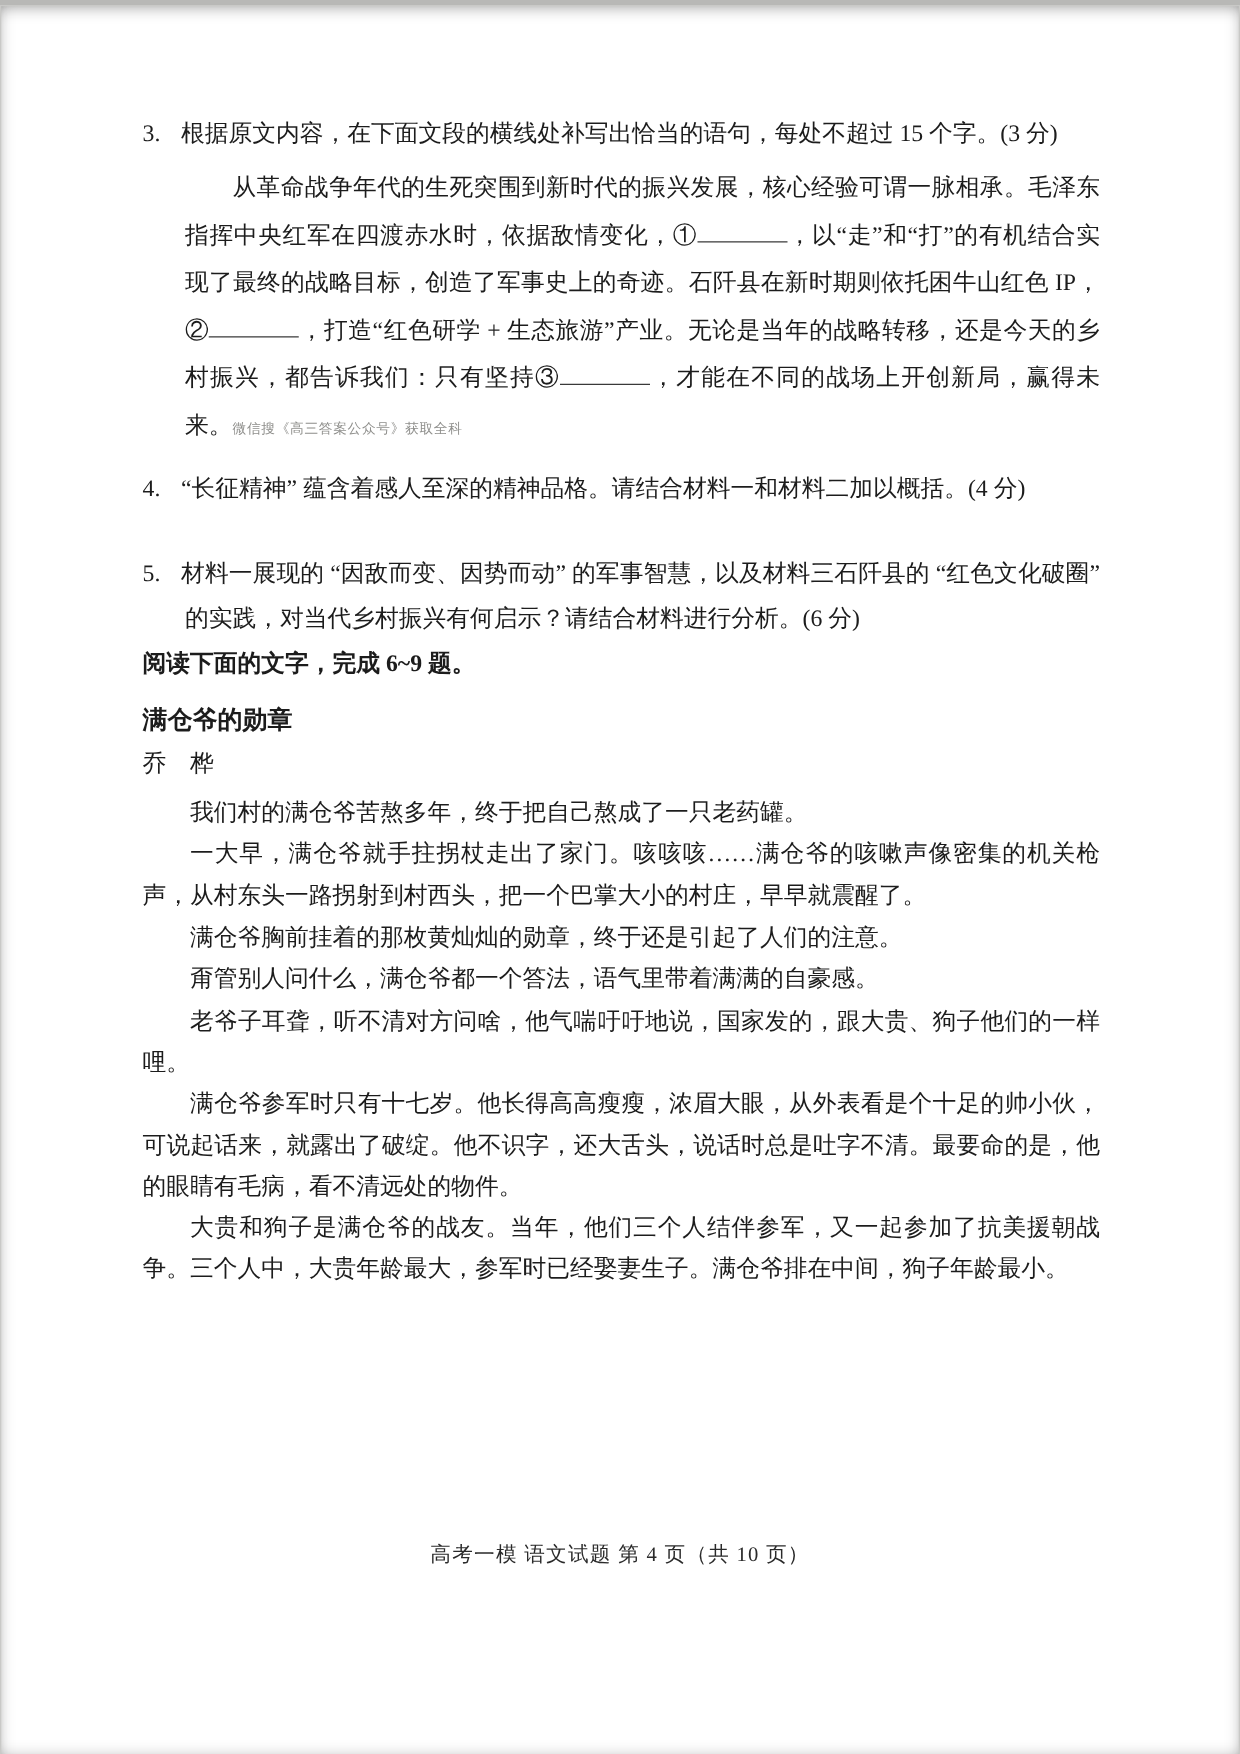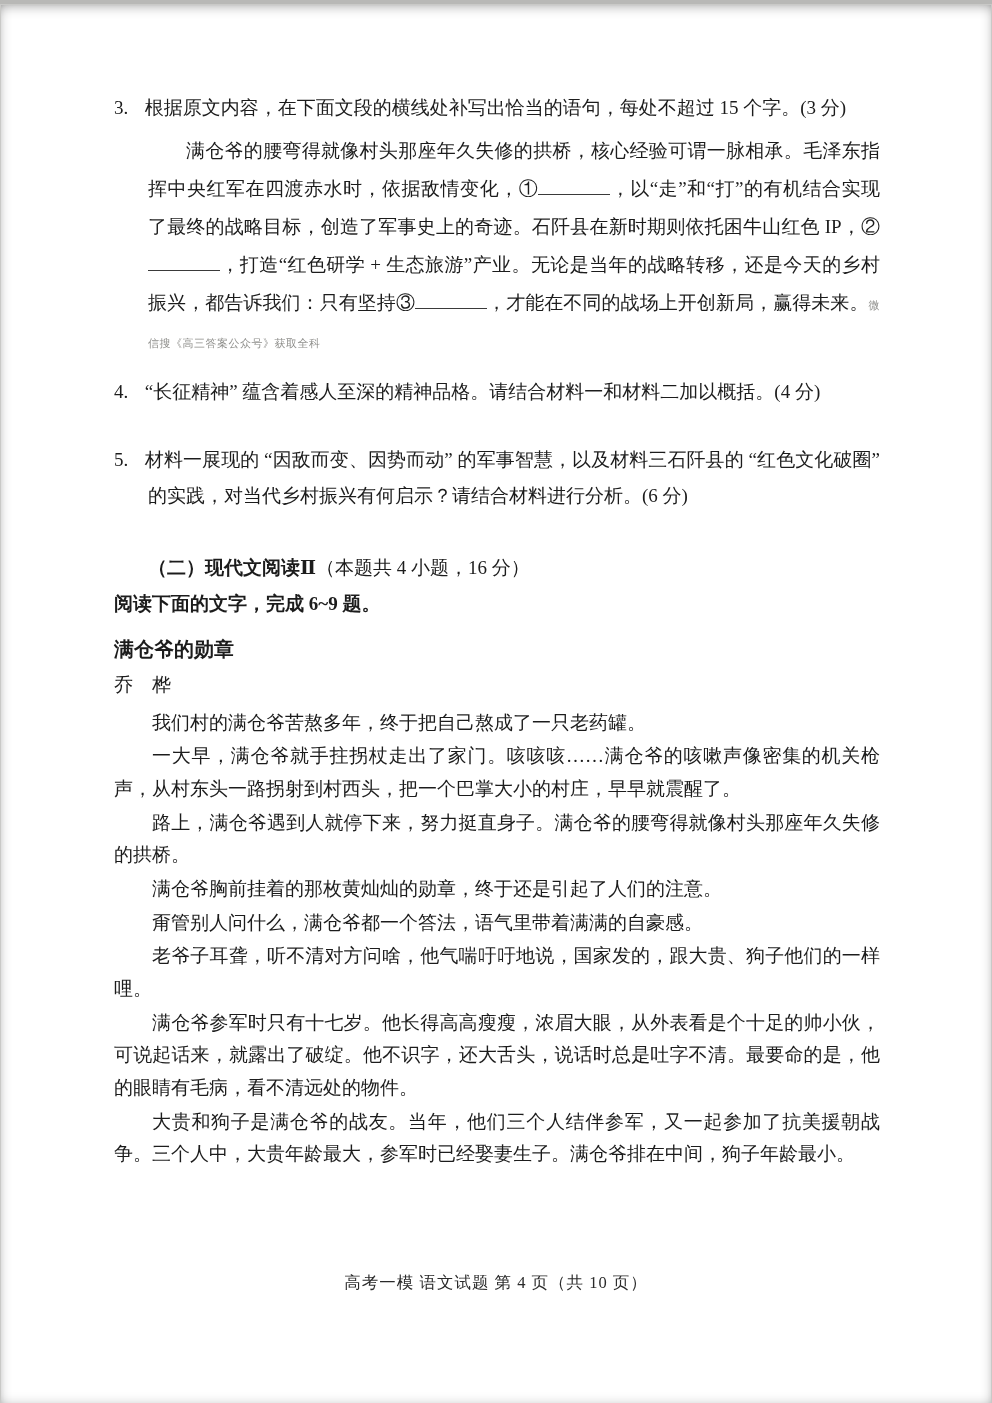--- a/index.html
+++ b/index.html
@@ -80,66 +80,62 @@
   .story-p {
     text-indent: 2em;
     text-align: justify;
     line-height: 1.72;
   }
   .story-p + .story-p { margin-top: 1px; }
 
   .page-footer {
     position: absolute;
     left: 0;
-    top: 1268px;
+    top: 1229px;
     width: 100%;
     text-align: center;
     font-size: 16.5px;
     color: #2a2a2a;
     letter-spacing: 1px;
   }
 </style>
 </head>
 <body>
 
 <div class="page">
   <div class="content">
 
     <p class="question">
       <span class="qnum">3.</span>
       <span>根据原文内容，在下面文段的横线处补写出恰当的语句，每处不超过 15 个字。(3 分)</span>
     </p>
 
     <div class="passage">
-      <span>满仓爷的腰弯得就像村头那座年久失修的拱桥，核心经验可谓一脉相承。毛泽东指挥中央红军在四渡赤水时，依据敌情变化，①</span><span class="blank"></span><span>，以“走”和“打”的有机结合实现了最终的战略目标，创造了军事史上的奇迹。石阡县在新时期则依托困牛山红色 IP，②</span><span class="blank"></span><span>，打造“红色研学 + 生态旅游”产业。无论是当年的战略转移，还是今天的乡村振兴，都告诉我们：只有坚持③</span><span class="blank"></span><span>，才能在不同的战场上开创新局，赢得未来。</span><span class="watermark">微信搜《高三答案公众号》获取全科</span>
+      <span>从革命战争年代的生死突围到新时代的振兴发展，核心经验可谓一脉相承。毛泽东指挥中央红军在四渡赤水时，依据敌情变化，①</span><span class="blank"></span><span>，以“走”和“打”的有机结合实现了最终的战略目标，创造了军事史上的奇迹。石阡县在新时期则依托困牛山红色 IP，②</span><span class="blank"></span><span>，打造“红色研学 + 生态旅游”产业。无论是当年的战略转移，还是今天的乡村振兴，都告诉我们：只有坚持③</span><span class="blank"></span><span>，才能在不同的战场上开创新局，赢得未来。</span><span class="watermark">微信搜《高三答案公众号》获取全科</span>
     </div>
 
     <p class="question q4">
       <span class="qnum">4.</span>
       <span>“长征精神” 蕴含着感人至深的精神品格。请结合材料一和材料二加以概括。(4 分)</span>
     </p>
 
     <p class="question q5">
       <span class="qnum">5.</span>
       <span>材料一展现的 “因敌而变、因势而动” 的军事智慧，以及材料三石阡县的 “红色文化破圈” 的实践，对当代乡村振兴有何启示？请结合材料进行分析。(6 分)</span>
     </p>
 
-    <p class="section-header">
-      <span class="bold">（二）现代文阅读Ⅱ</span><span>（本题共 4 小题，16 分）</span>
-    </p>
 
     <p class="reading-instruction">阅读下面的文字，完成 6~9 题。</p>
 
     <h2 class="story-title">满仓爷的勋章</h2>
 
     <p class="story-author">乔　桦</p>
 
     <p class="story-p">我们村的满仓爷苦熬多年，终于把自己熬成了一只老药罐。</p>
     <p class="story-p">一大早，满仓爷就手拄拐杖走出了家门。咳咳咳……满仓爷的咳嗽声像密集的机关枪声，从村东头一路拐射到村西头，把一个巴掌大小的村庄，早早就震醒了。</p>
-    <p class="story-p">路上，满仓爷遇到人就停下来，努力挺直身子。满仓爷的腰弯得就像村头那座年久失修的拱桥。</p>
     <p class="story-p">满仓爷胸前挂着的那枚黄灿灿的勋章，终于还是引起了人们的注意。</p>
     <p class="story-p">甭管别人问什么，满仓爷都一个答法，语气里带着满满的自豪感。</p>
     <p class="story-p">老爷子耳聋，听不清对方问啥，他气喘吁吁地说，国家发的，跟大贵、狗子他们的一样哩。</p>
     <p class="story-p">满仓爷参军时只有十七岁。他长得高高瘦瘦，浓眉大眼，从外表看是个十足的帅小伙，可说起话来，就露出了破绽。他不识字，还大舌头，说话时总是吐字不清。最要命的是，他的眼睛有毛病，看不清远处的物件。</p>
     <p class="story-p">大贵和狗子是满仓爷的战友。当年，他们三个人结伴参军，又一起参加了抗美援朝战争。三个人中，大贵年龄最大，参军时已经娶妻生子。满仓爷排在中间，狗子年龄最小。</p>
 
   </div>
 
   <div class="page-footer">高考一模 语文试题 第 4 页（共 10 页）</div>
 </div>

